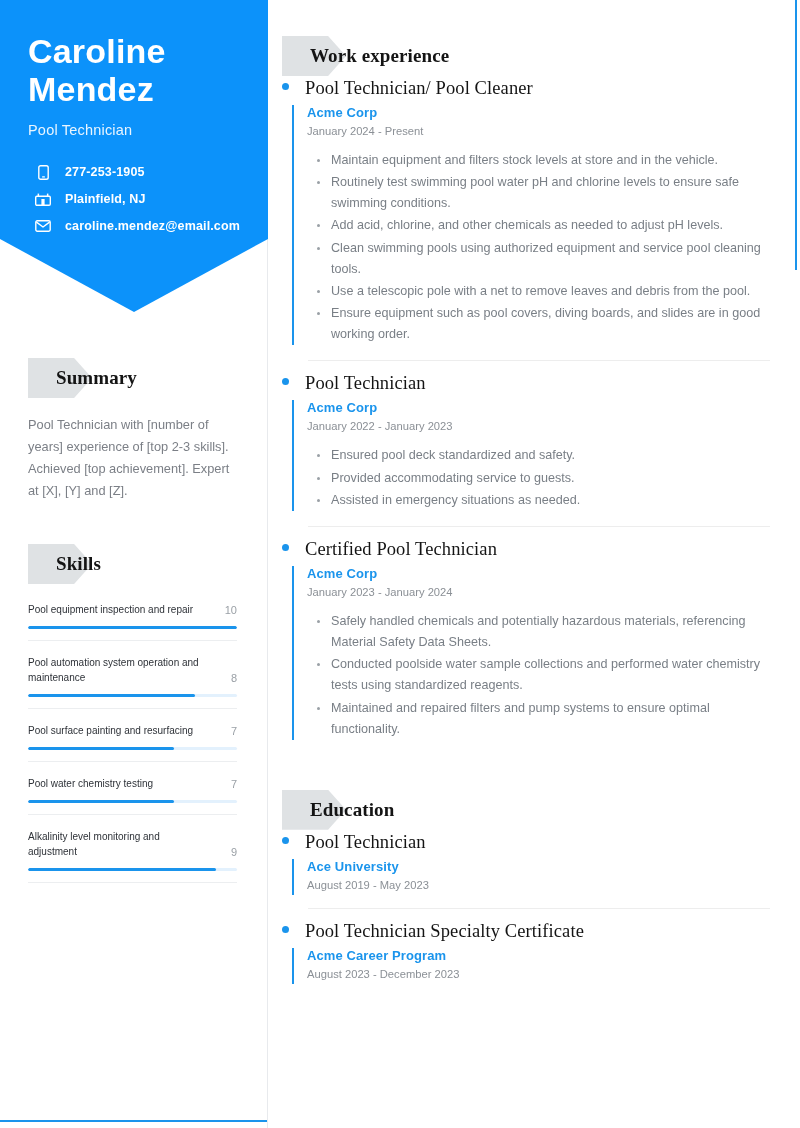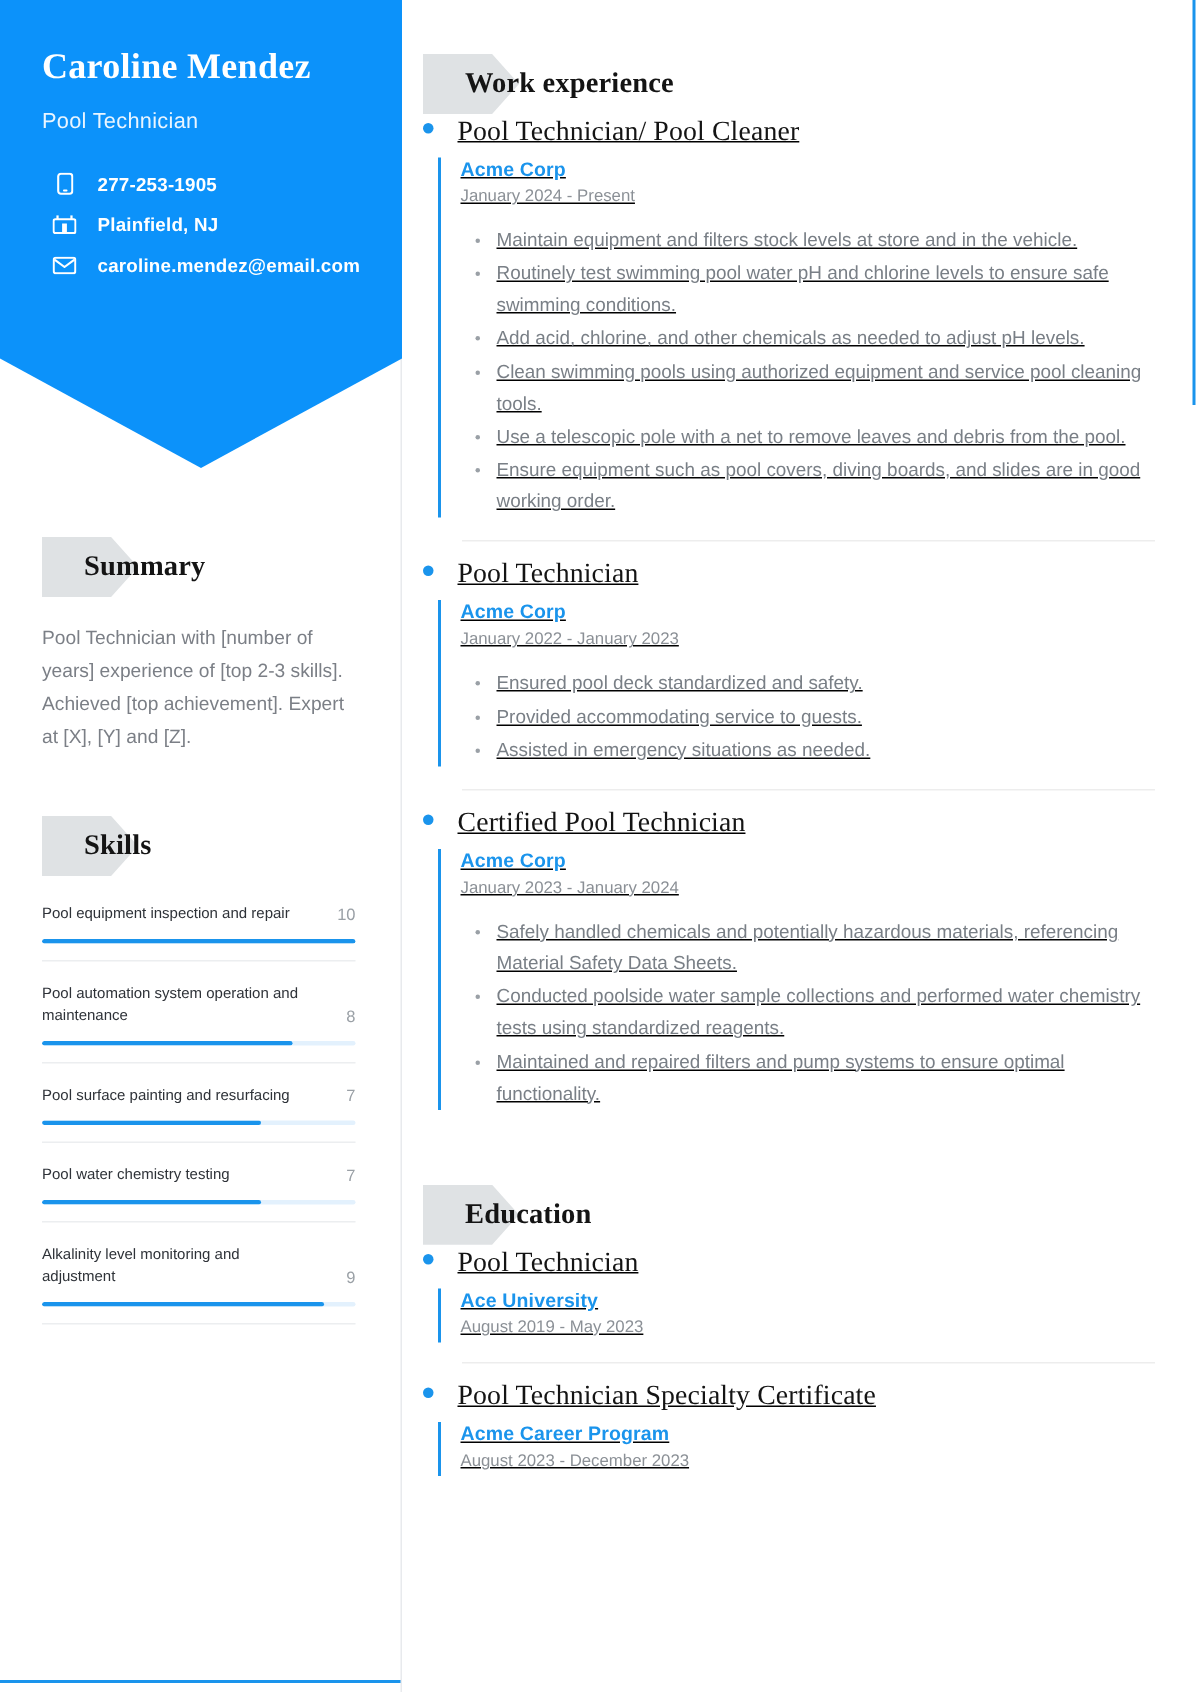--- a/index.html
+++ b/index.html
@@ -49,23 +49,23 @@
     position: relative;
     width: 268px;
     height: 312px;
     background: #0c92fa;
     -webkit-clip-path: polygon(0 0, 100% 0, 100% 76.6%, 50% 100%, 0 76.6%);
     clip-path: polygon(0 0, 100% 0, 100% 76.6%, 50% 100%, 0 76.6%);
     box-sizing: border-box;
     padding: 32px 28px 0 28px;
   }
   .name {
-    font-family: Liberation Serif, serif;
+    font-family: Liberation Sans, sans-serif;
     font-weight: bold;
-    font-size: 24px;
+    font-size: 34px;
     line-height: 1.12;
     color: #ffffff;
     letter-spacing: 0.2px;
     margin: 0;
   }
   .job-title {
     margin-top: 14px;
     font-size: 14.5px;
     color: #e9f5ff;
     font-weight: 400;
@@ -194,21 +194,20 @@
     top: 0;
     width: 532px;
     padding: 36px 22px 0 22px;
     box-sizing: border-box;
   }
   .main-section { margin-bottom: 8px; }
   .entry {
     position: relative;
     padding-bottom: 14px;
     margin-bottom: 12px;
-    text-decoration: underline;
   }
   .entry-sep {
     position: absolute;
     left: 26px;
     right: 0;
     bottom: 0;
     height: 1px;
     background: #ededed;
   }
   .entry-head {

